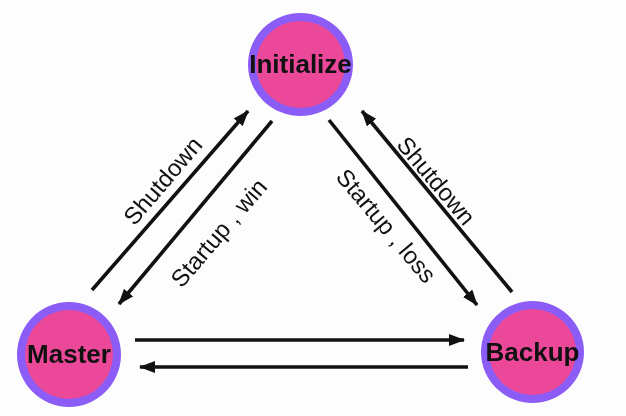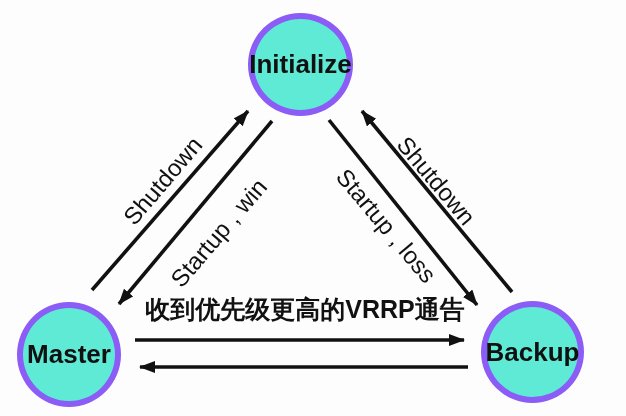--- a/index.html
+++ b/index.html
@@ -15,22 +15,22 @@
     width: 626px; height: 416px;
   }
   #edges-svg {
     position: absolute;
     left: 0; top: 0;
     width: 626px; height: 416px;
   }
   .node {
     position: absolute;
     box-sizing: border-box;
-    border: 6px solid #8b5cf6;
-    background: #5eead4;
+    border: 8px solid #8b5cf6;
+    background: #ec4899;
     border-radius: 50%;
     display: flex;
     align-items: center;
     justify-content: center;
     font-weight: bold;
     font-size: 26px;
     letter-spacing: 0px;
     color: #111111;
   }
   #node-initialize { left: 248px; top: 13px;  width: 105px; height: 103px; }
@@ -102,16 +102,15 @@
   </div>
 
   <div class="edge-label" id="lbl-shutdown-left">Shutdown</div>
 
   <div class="edge-label" id="lbl-startup-win">Startup , win</div>
 
   <div class="edge-label" id="lbl-startup-loss">Startup , loss</div>
 
   <div class="edge-label" id="lbl-shutdown-right">Shutdown</div>
 
-  <div class="edge-label" id="lbl-vrrp-advert">收到优先级更高的VRRP通告</div>
 
 
 </div>
 
 </body></html>

